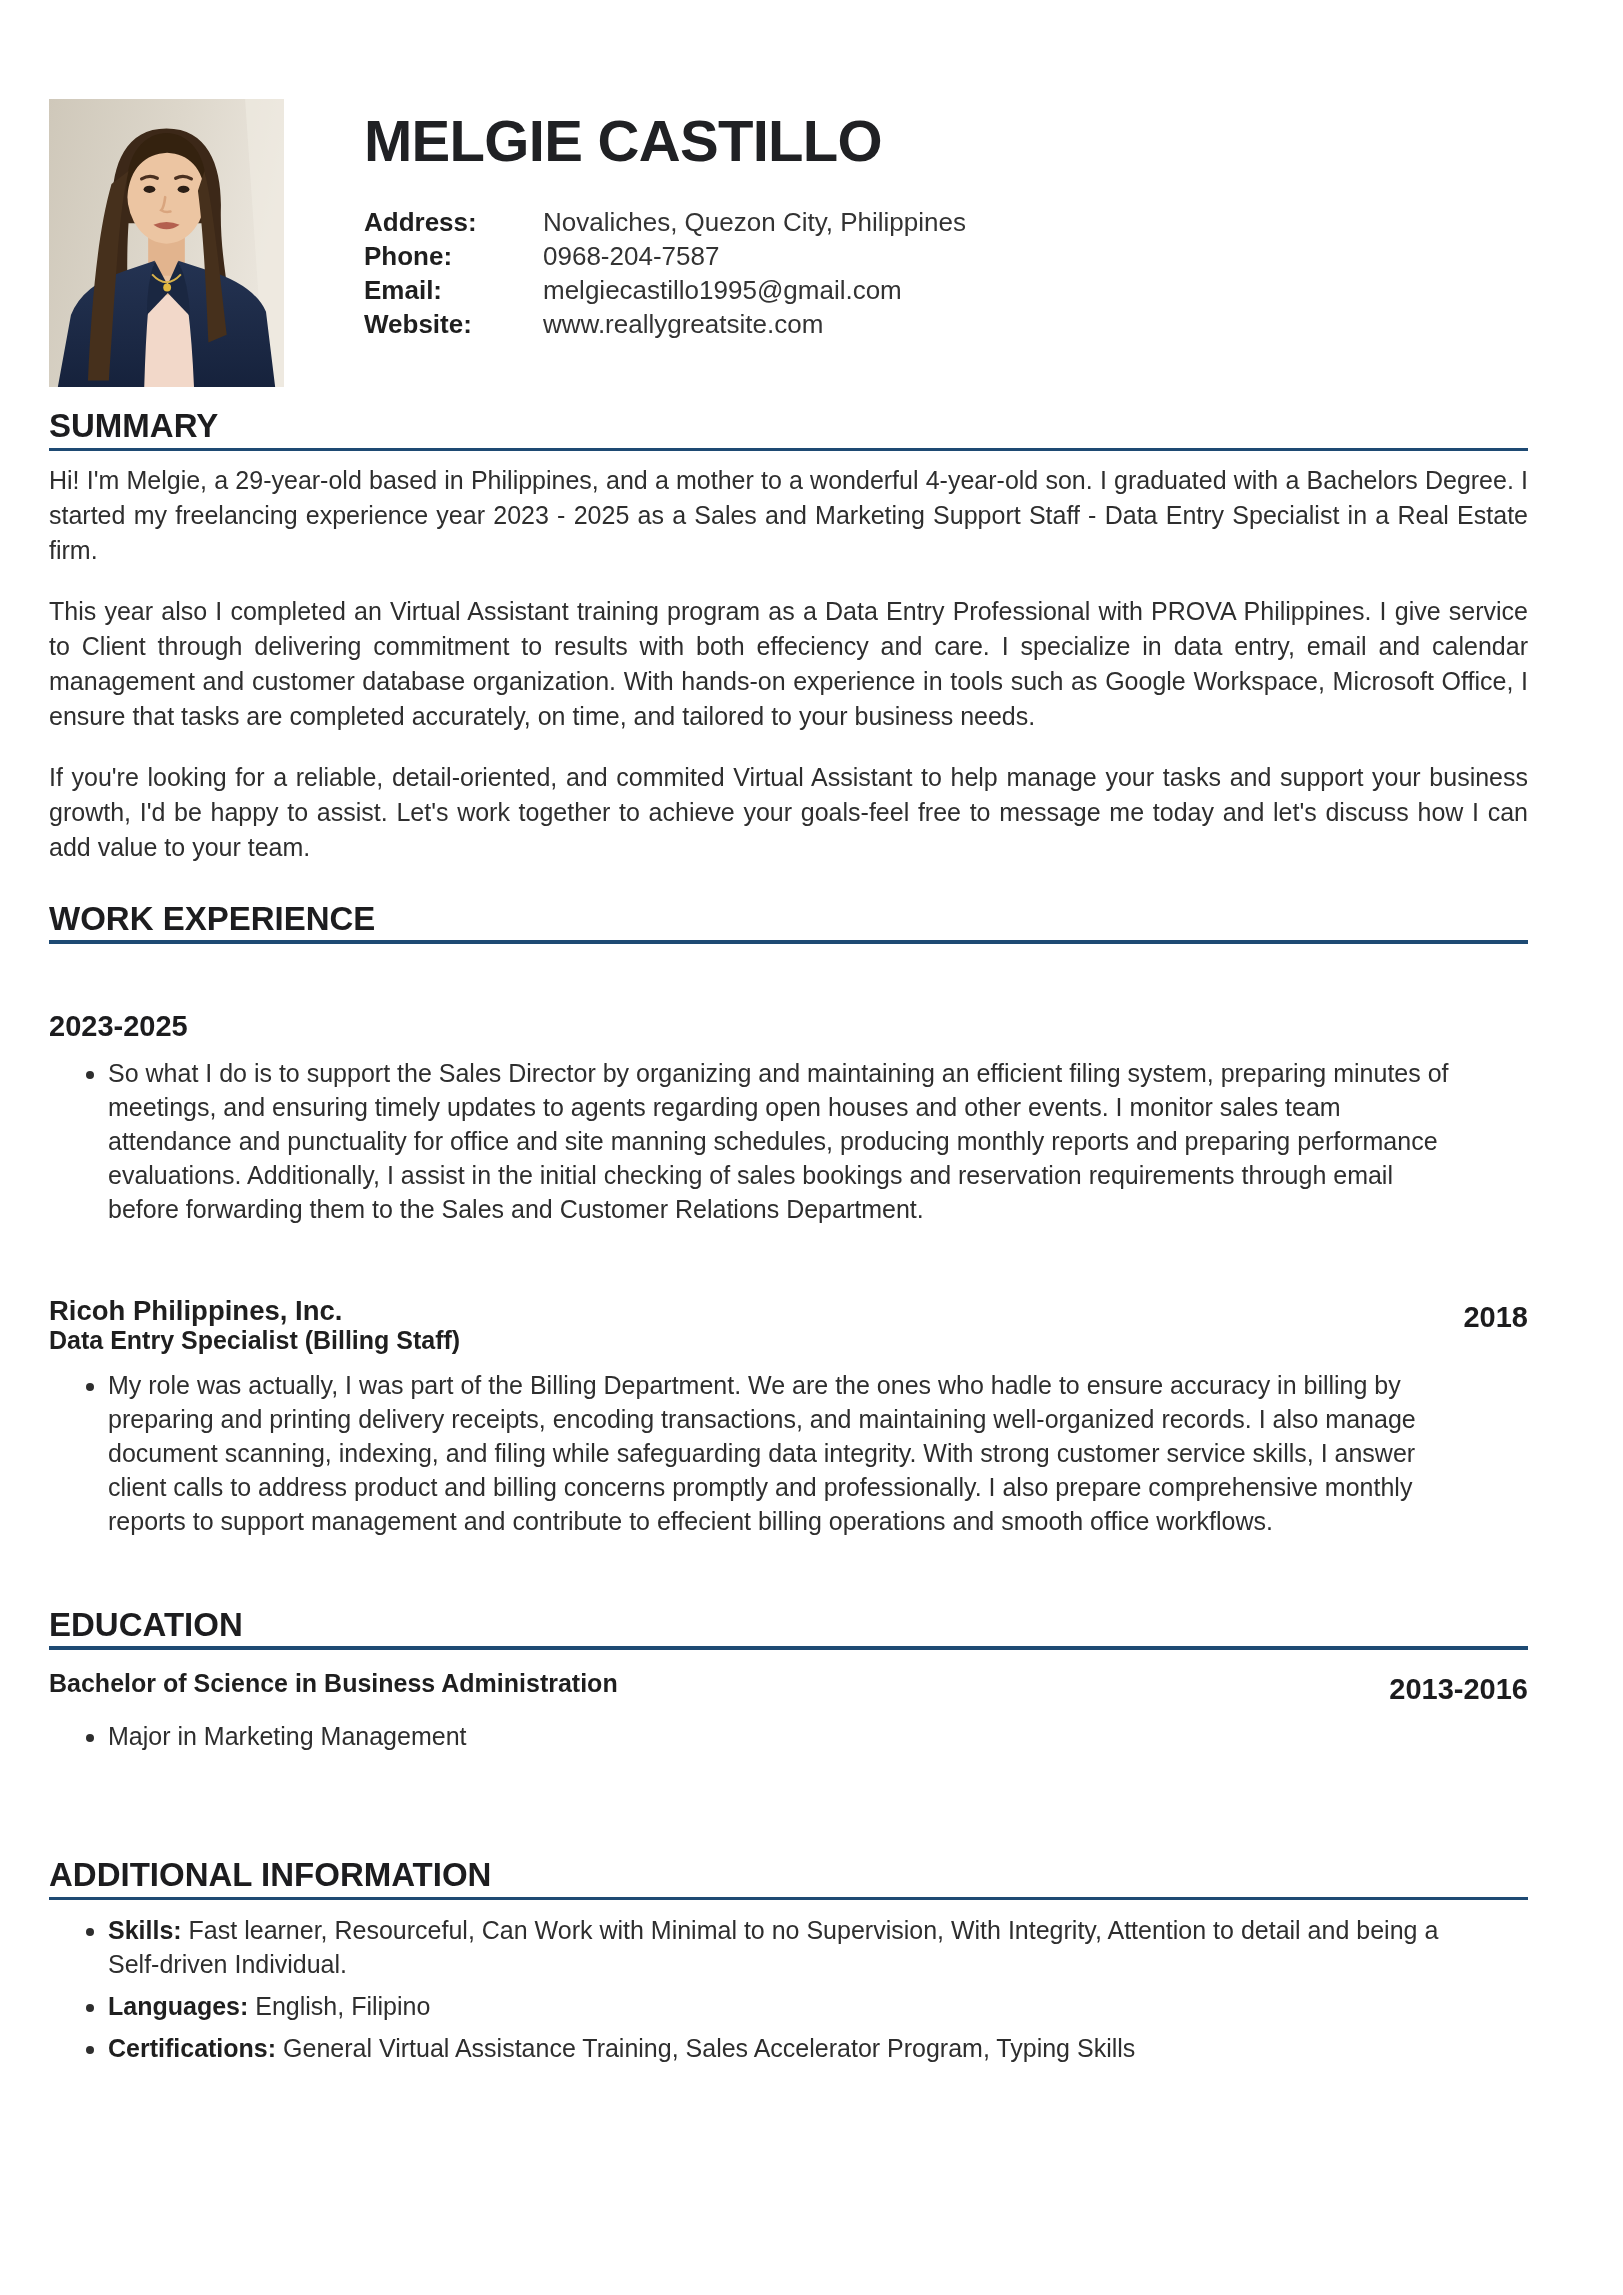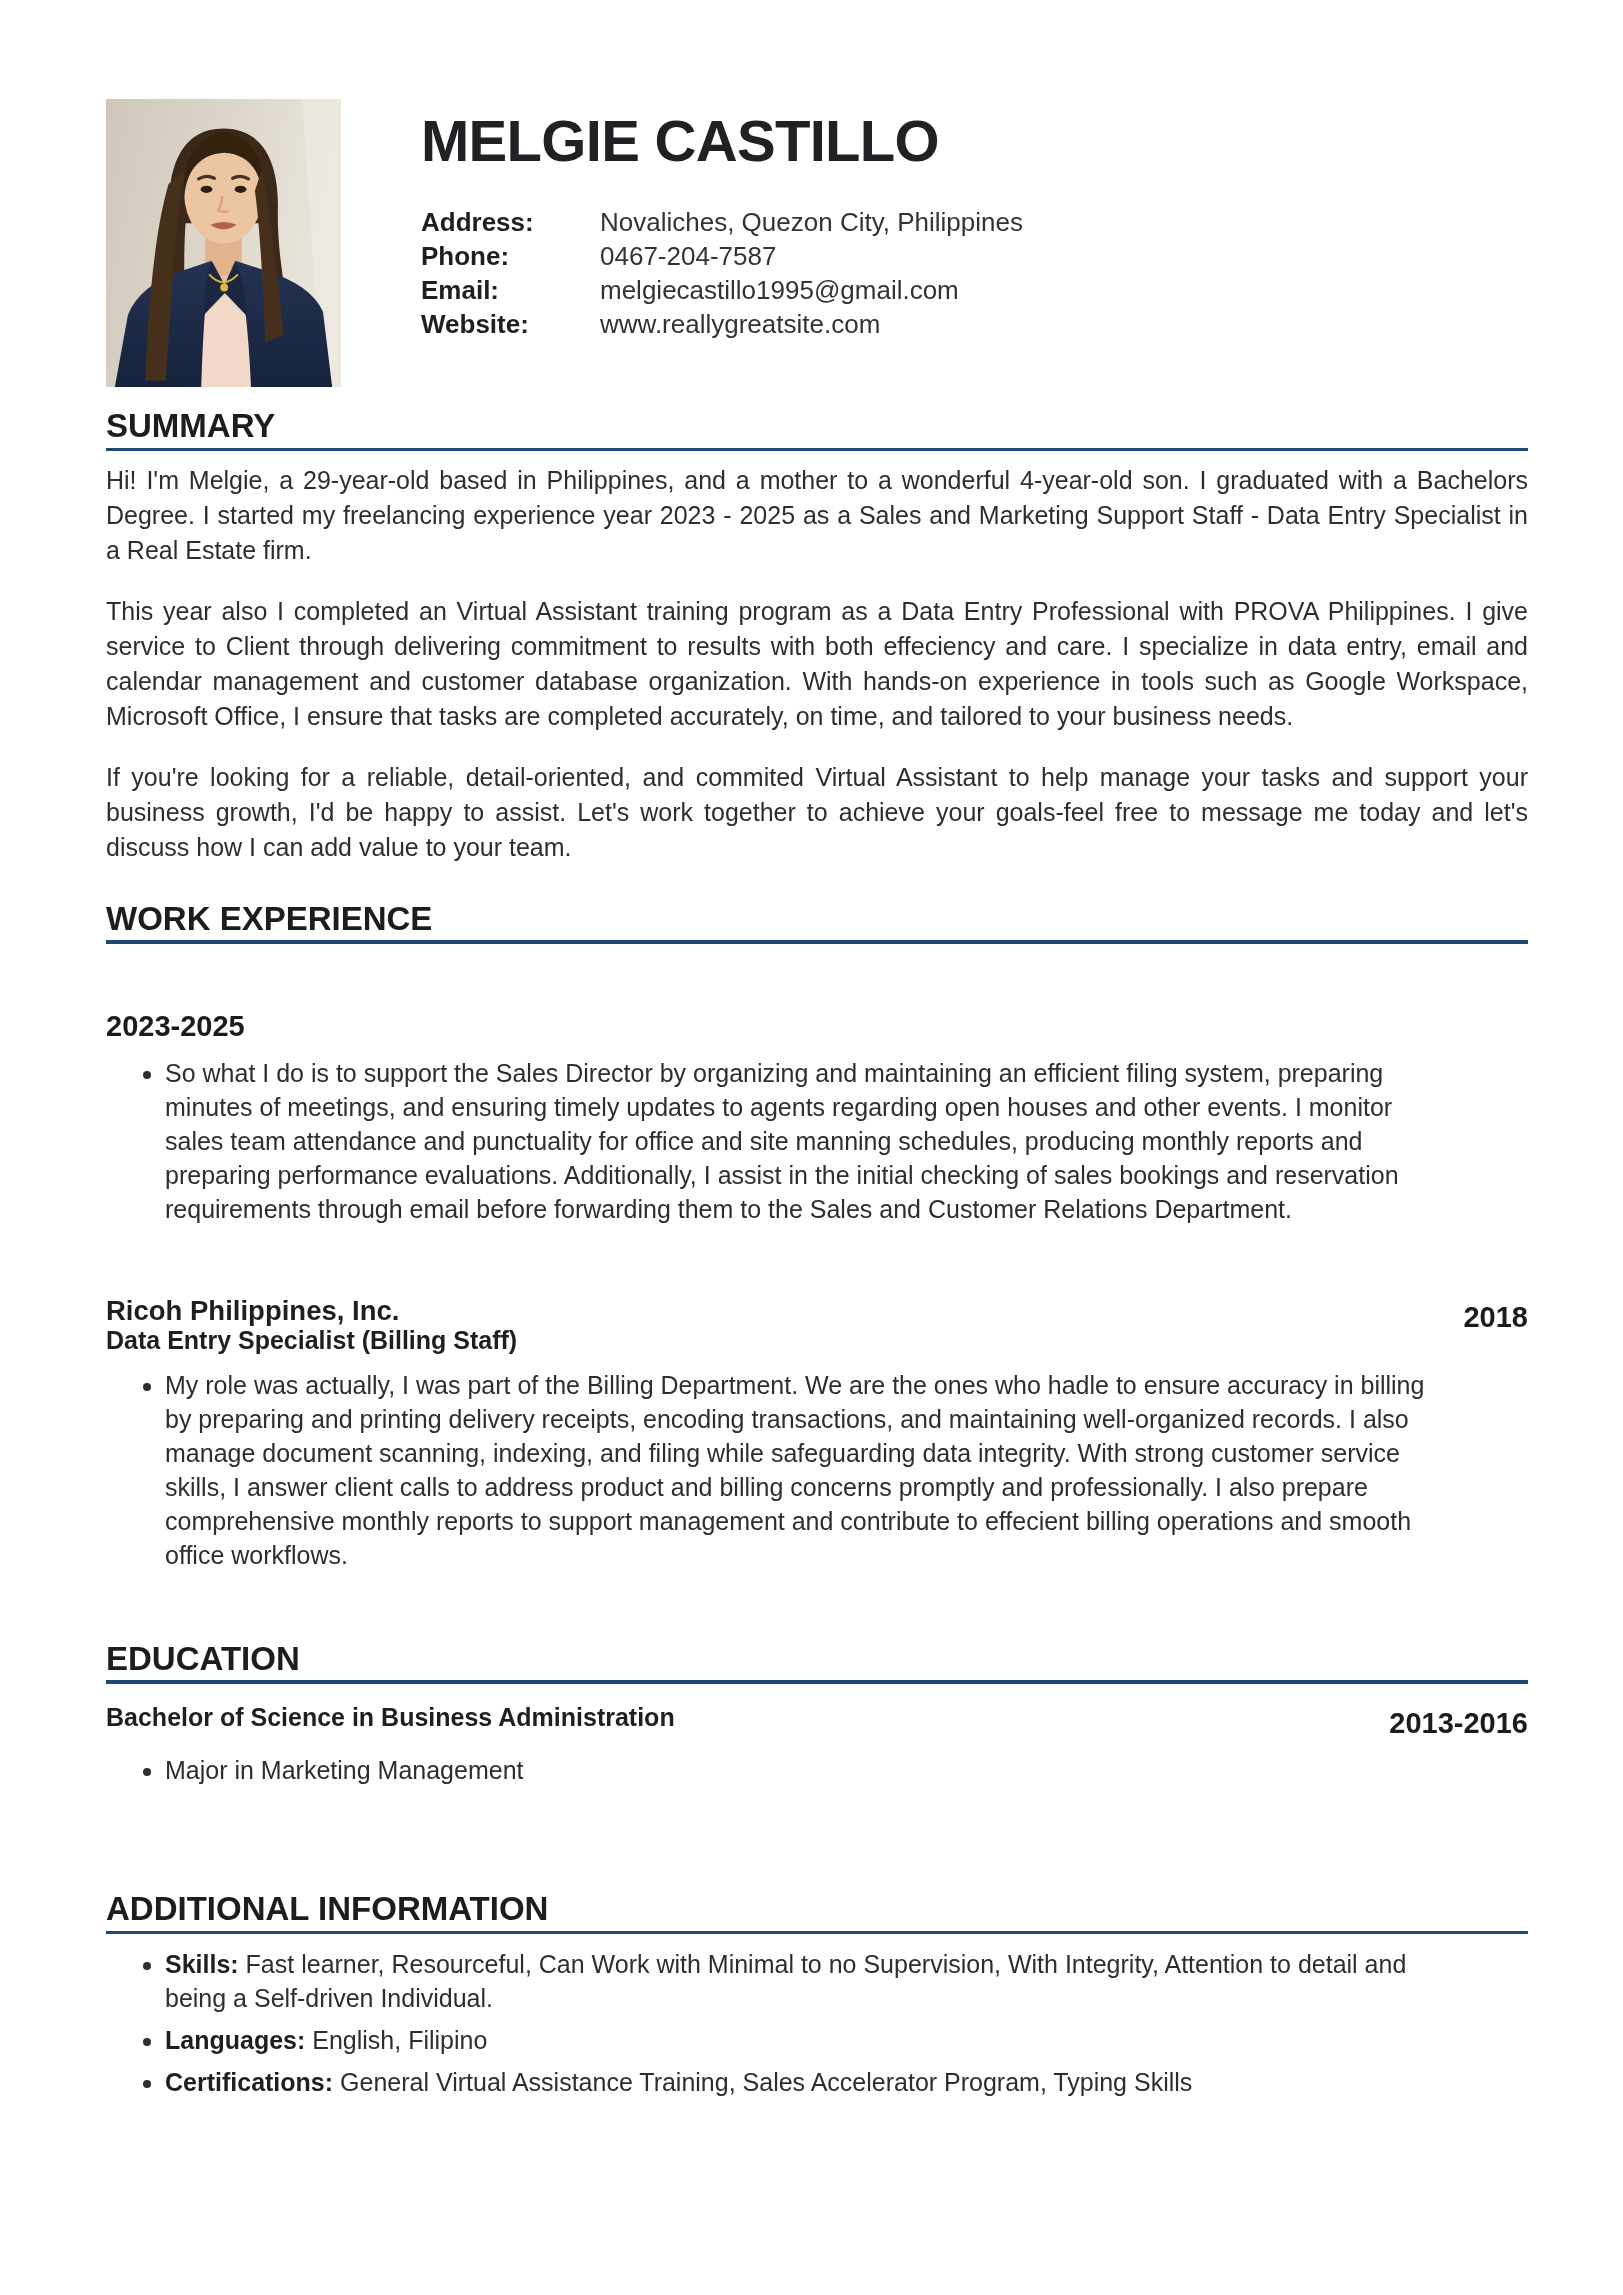--- a/index.html
+++ b/index.html
@@ -10,21 +10,21 @@
   *{margin:0;padding:0;box-sizing:border-box;}
   html,body{background:#ffffff;}
   body{
     font-family:"Liberation Sans","DejaVu Sans",sans-serif;
     color:var(--body);
   }
   .page{
     width:1623px;
     height:2295px;
     background:#ffffff;
-    padding:99px 95px 0 106px;
+    padding:99px 95px 0 49px;
     overflow:hidden;
   }
 
   
   .header{
     display:flex;
     align-items:flex-start;
   }
   .photo-frame{
     width:235px;
@@ -202,21 +202,21 @@
         <path d="M158,268 Q180,292 202,268" stroke="#d8b24a" stroke-width="3" fill="none"></path>
         <circle cx="181" cy="288" r="6" fill="#e2b83f"></circle>
       </svg>
     </div>
     <div class="header-right">
       <div class="name">MELGIE CASTILLO</div>
       <div class="contact">
         <div class="label">Address:</div>
         <div class="value">Novaliches, Quezon City, Philippines</div>
         <div class="label">Phone:</div>
-        <div class="value">0467-204-7587</div>
+        <div class="value">0968-204-7587</div>
         <div class="label">Email:</div>
         <div class="value">melgiecastillo1995@gmail.com</div>
         <div class="label">Website:</div>
         <div class="value">www.reallygreatsite.com</div>
       </div>
     </div>
   </div>
 
   <div class="sec-summary">
     <div class="section-title">SUMMARY</div>

